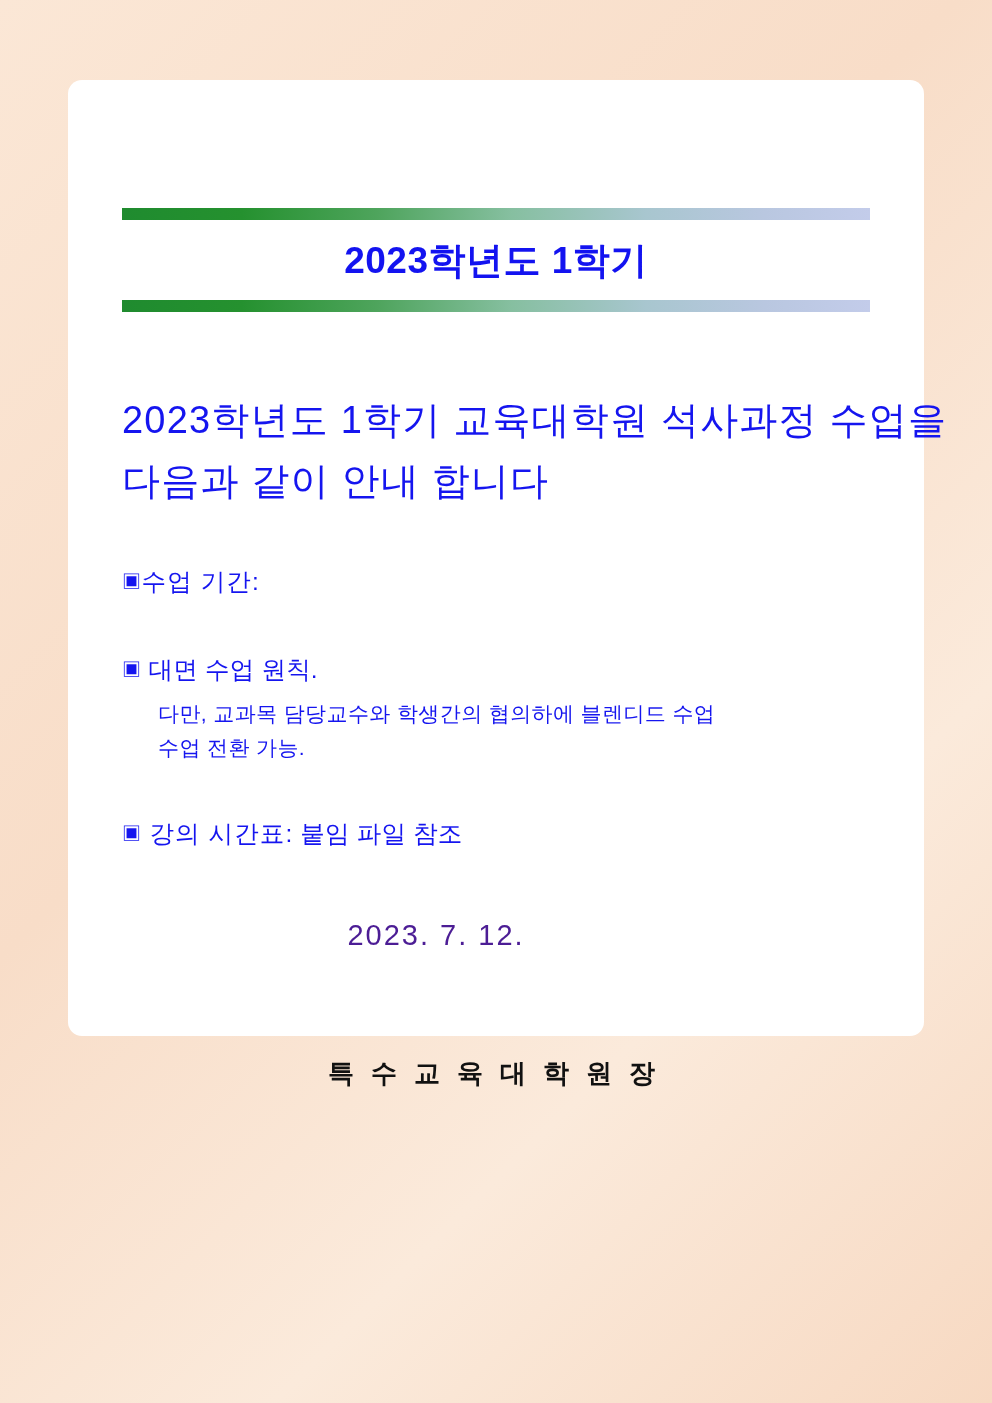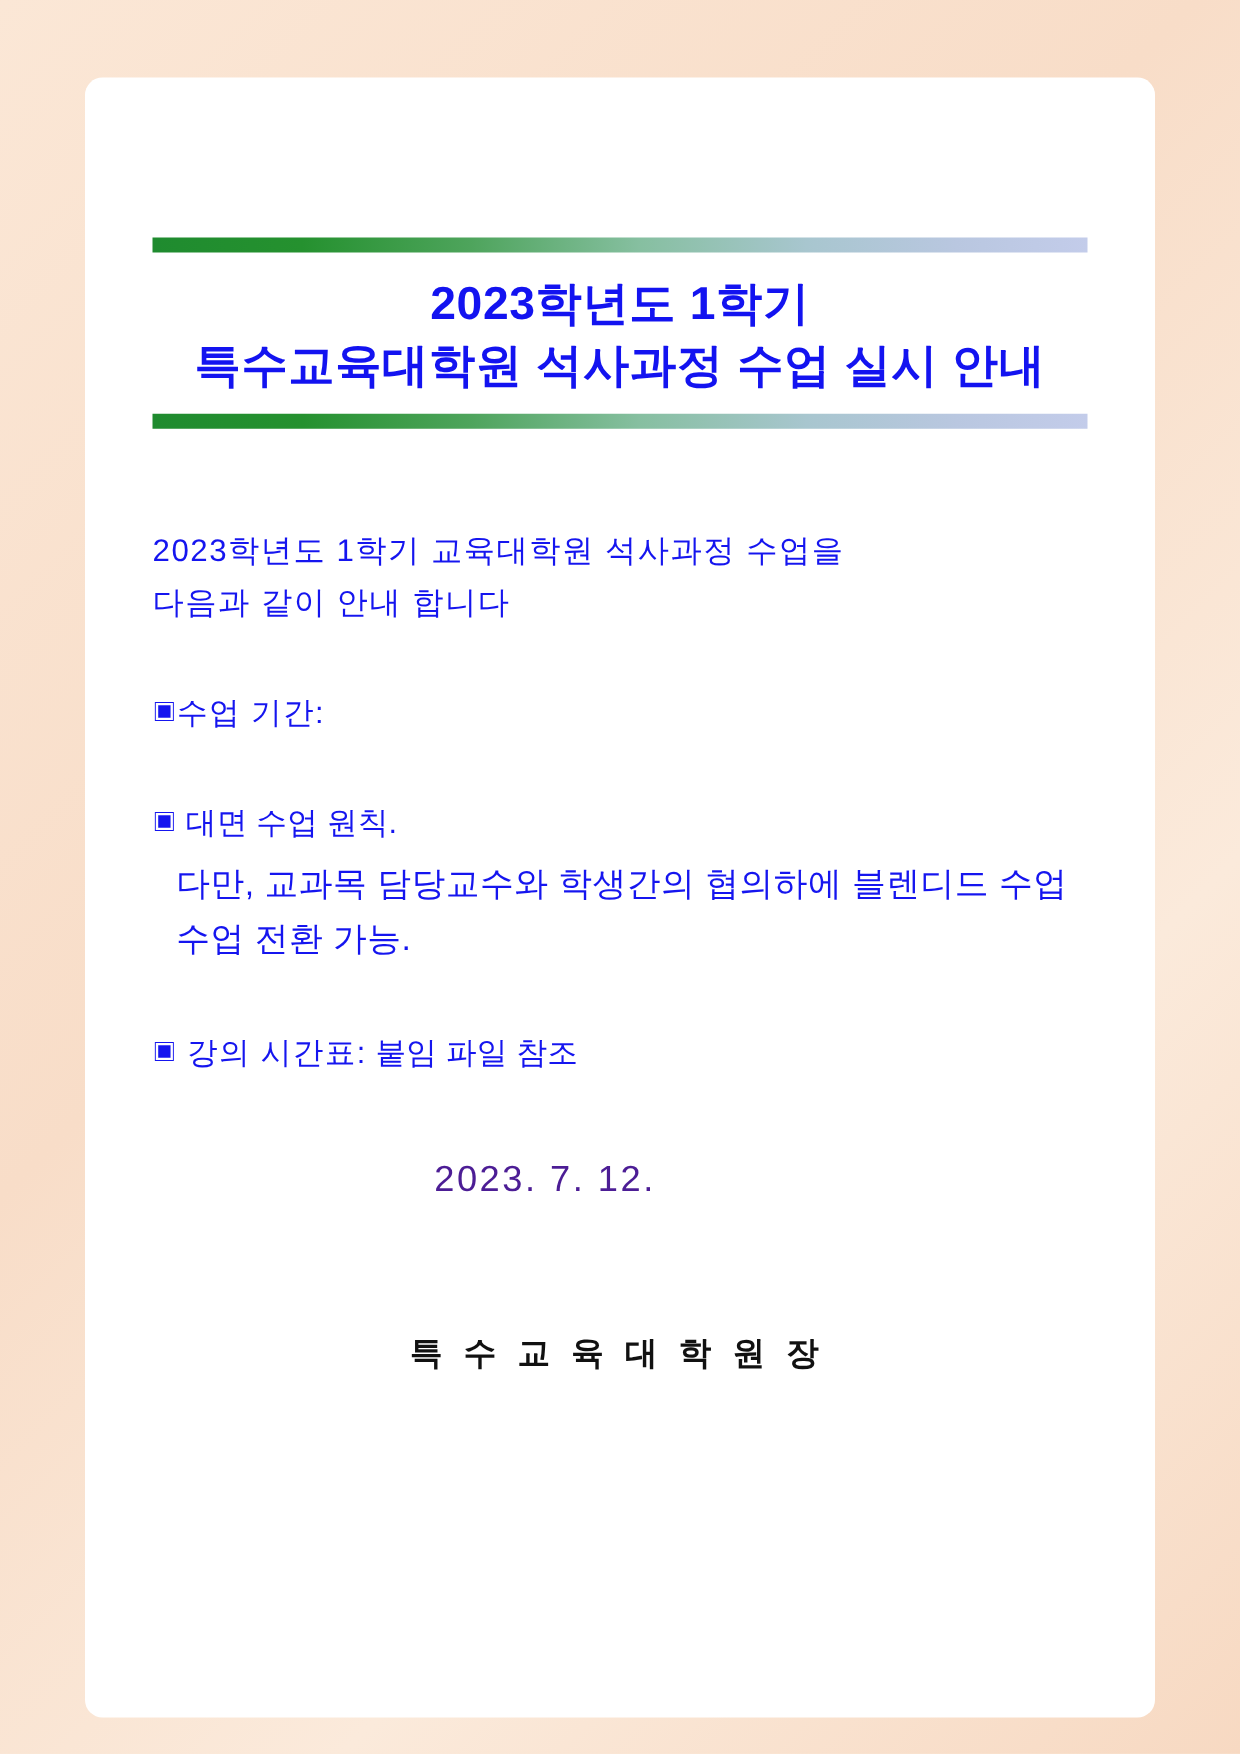--- a/index.html
+++ b/index.html
@@ -15,23 +15,23 @@
   }
   .page-wrap {
     position: relative;
     width: 992px;
     height: 1403px;
     background: linear-gradient(135deg, #fbe7d6 0%, #f8ddc8 40%, #fbeadb 70%, #f7d9c2 100%);
   }
   .sheet {
     position: absolute;
     left: 68px;
-    top: 62px;
+    top: 80px;
     width: 856px;
-    height: 1312px;
+    height: 956px;
     background: #ffffff;
     border-radius: 14px;
   }
   .content {
     position: absolute;
     left: 54px;
     top: 128px;
     width: 748px;
   }
   
@@ -49,21 +49,21 @@
     font-weight: bold;
     letter-spacing: 0.5px;
     line-height: 1.34;
   }
   .title-line.l1 { font-size: 37px; }
   .title-line.l2 { font-size: 37px; }
 
   .intro {
     margin-top: 78px;
     color: #1515ef;
-    font-size: 25px;
+    font-size: 38px;
     line-height: 1.62;
     letter-spacing: 1.2px;
   }
   .intro div { white-space: nowrap; }
 
   .item {
     margin-top: 50px;
     color: #1515ef;
     font-size: 24.5px;
     line-height: 1.55;
@@ -81,22 +81,22 @@
     position: relative;
     top: -2px;
   }
   .item .label {
     letter-spacing: 1.1px;
   }
   .item .value {
     letter-spacing: 0.2px;
   }
   .sub {
-    margin-left: 19px;
-    font-size: 27px;
+    margin-left: 36px;
+    font-size: 21px;
     letter-spacing: 0.4px;
     line-height: 1.62;
   }
   .gap-sm { margin-top: 8px; }
 
   .date {
     margin-top: 66px;
     text-align: center;
     color: #4c1d95;
     font-size: 29px;
@@ -117,21 +117,20 @@
 <body>
 
 <div class="page-wrap">
   <div class="sheet">
     <div class="content">
 
       <div class="rule"></div>
 
       <div class="title-block">
         <div class="title-line l1">2023학년도 1학기</div>
-        <div class="title-line l2">특수교육대학원 석사과정 수업 실시 안내</div>
       </div>
 
       <div class="rule"></div>
 
       <div class="intro">
         <div>2023학년도 1학기 교육대학원 석사과정 수업을</div>
         <div>다음과 같이 안내 합니다</div>
       </div>
 
       <div class="item">

